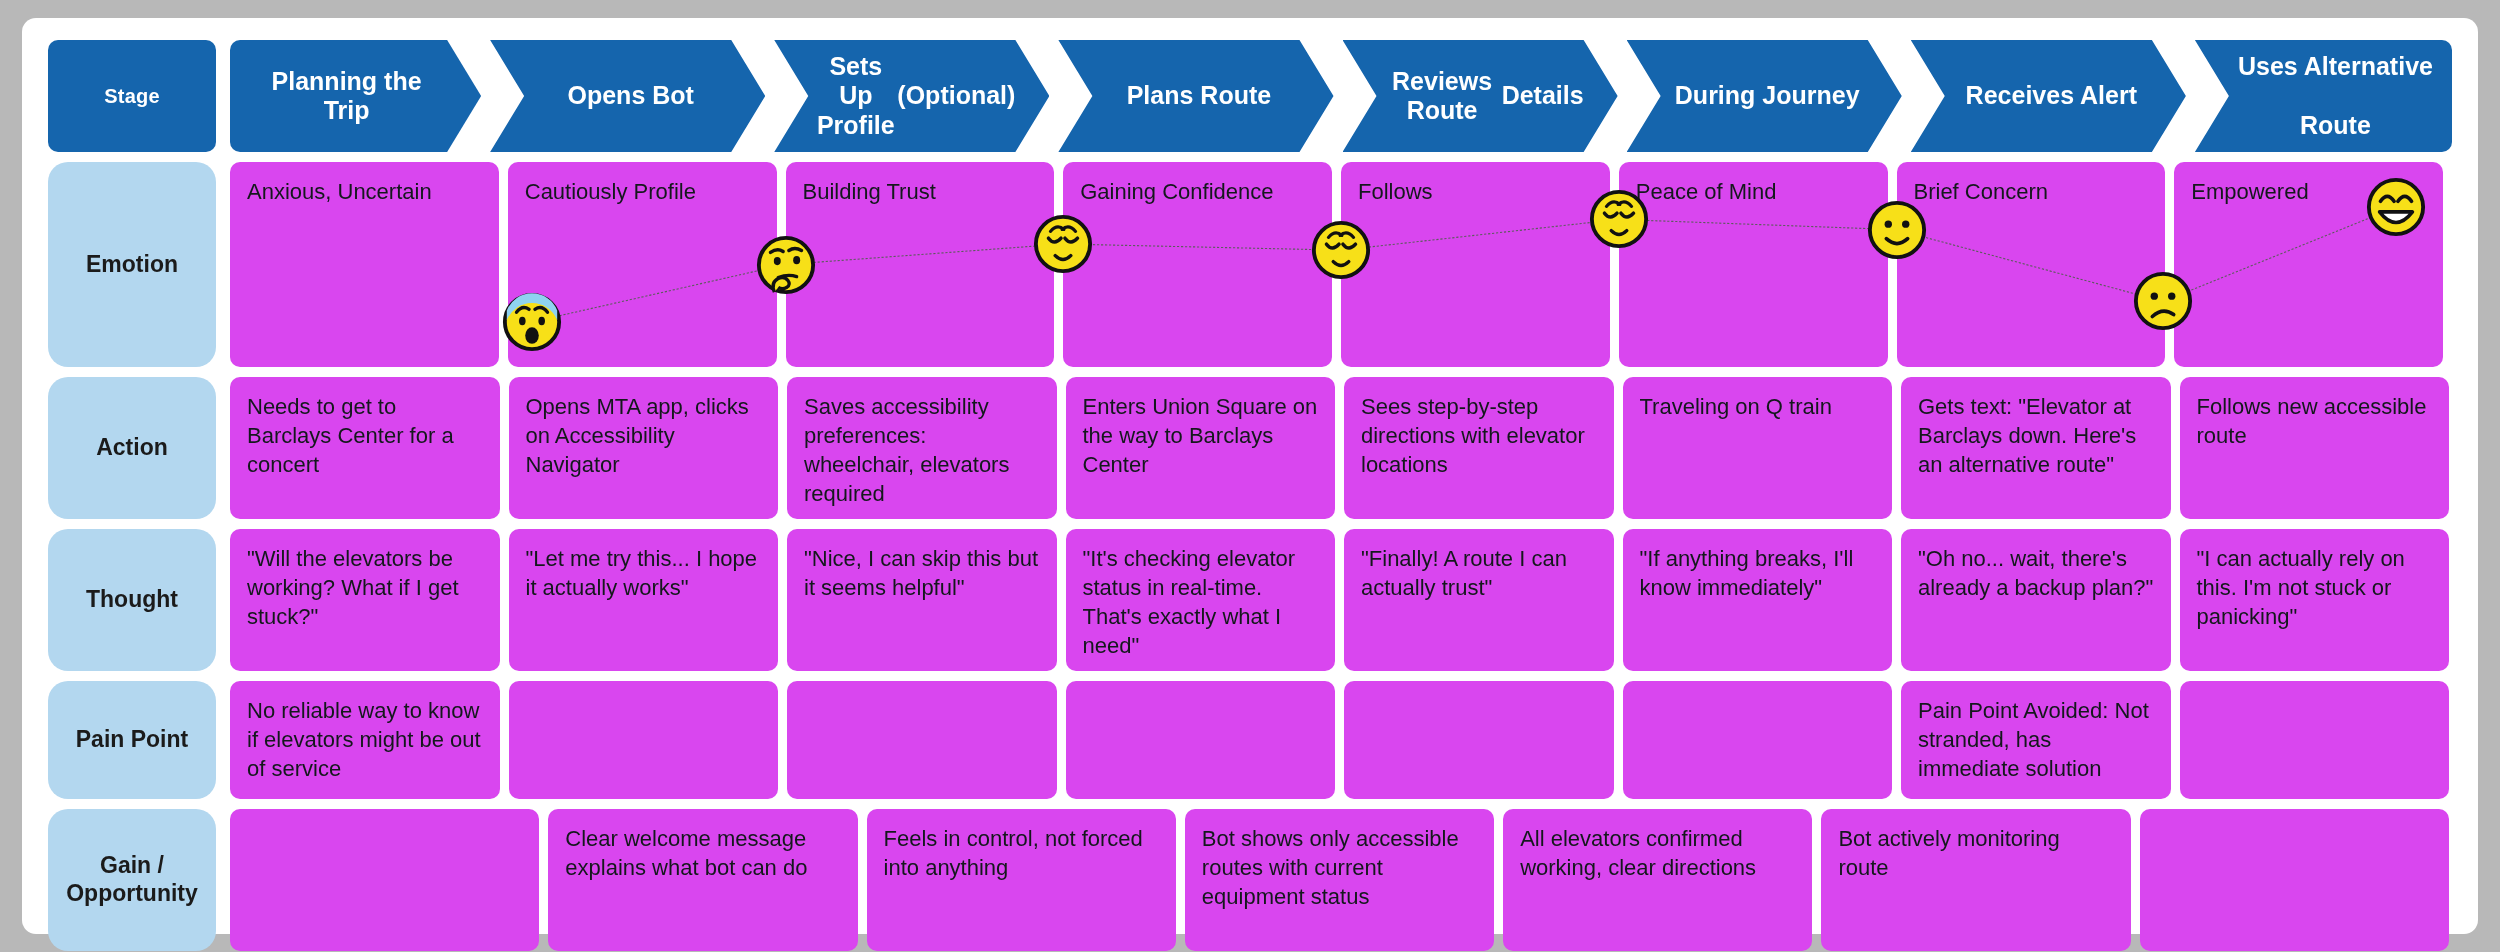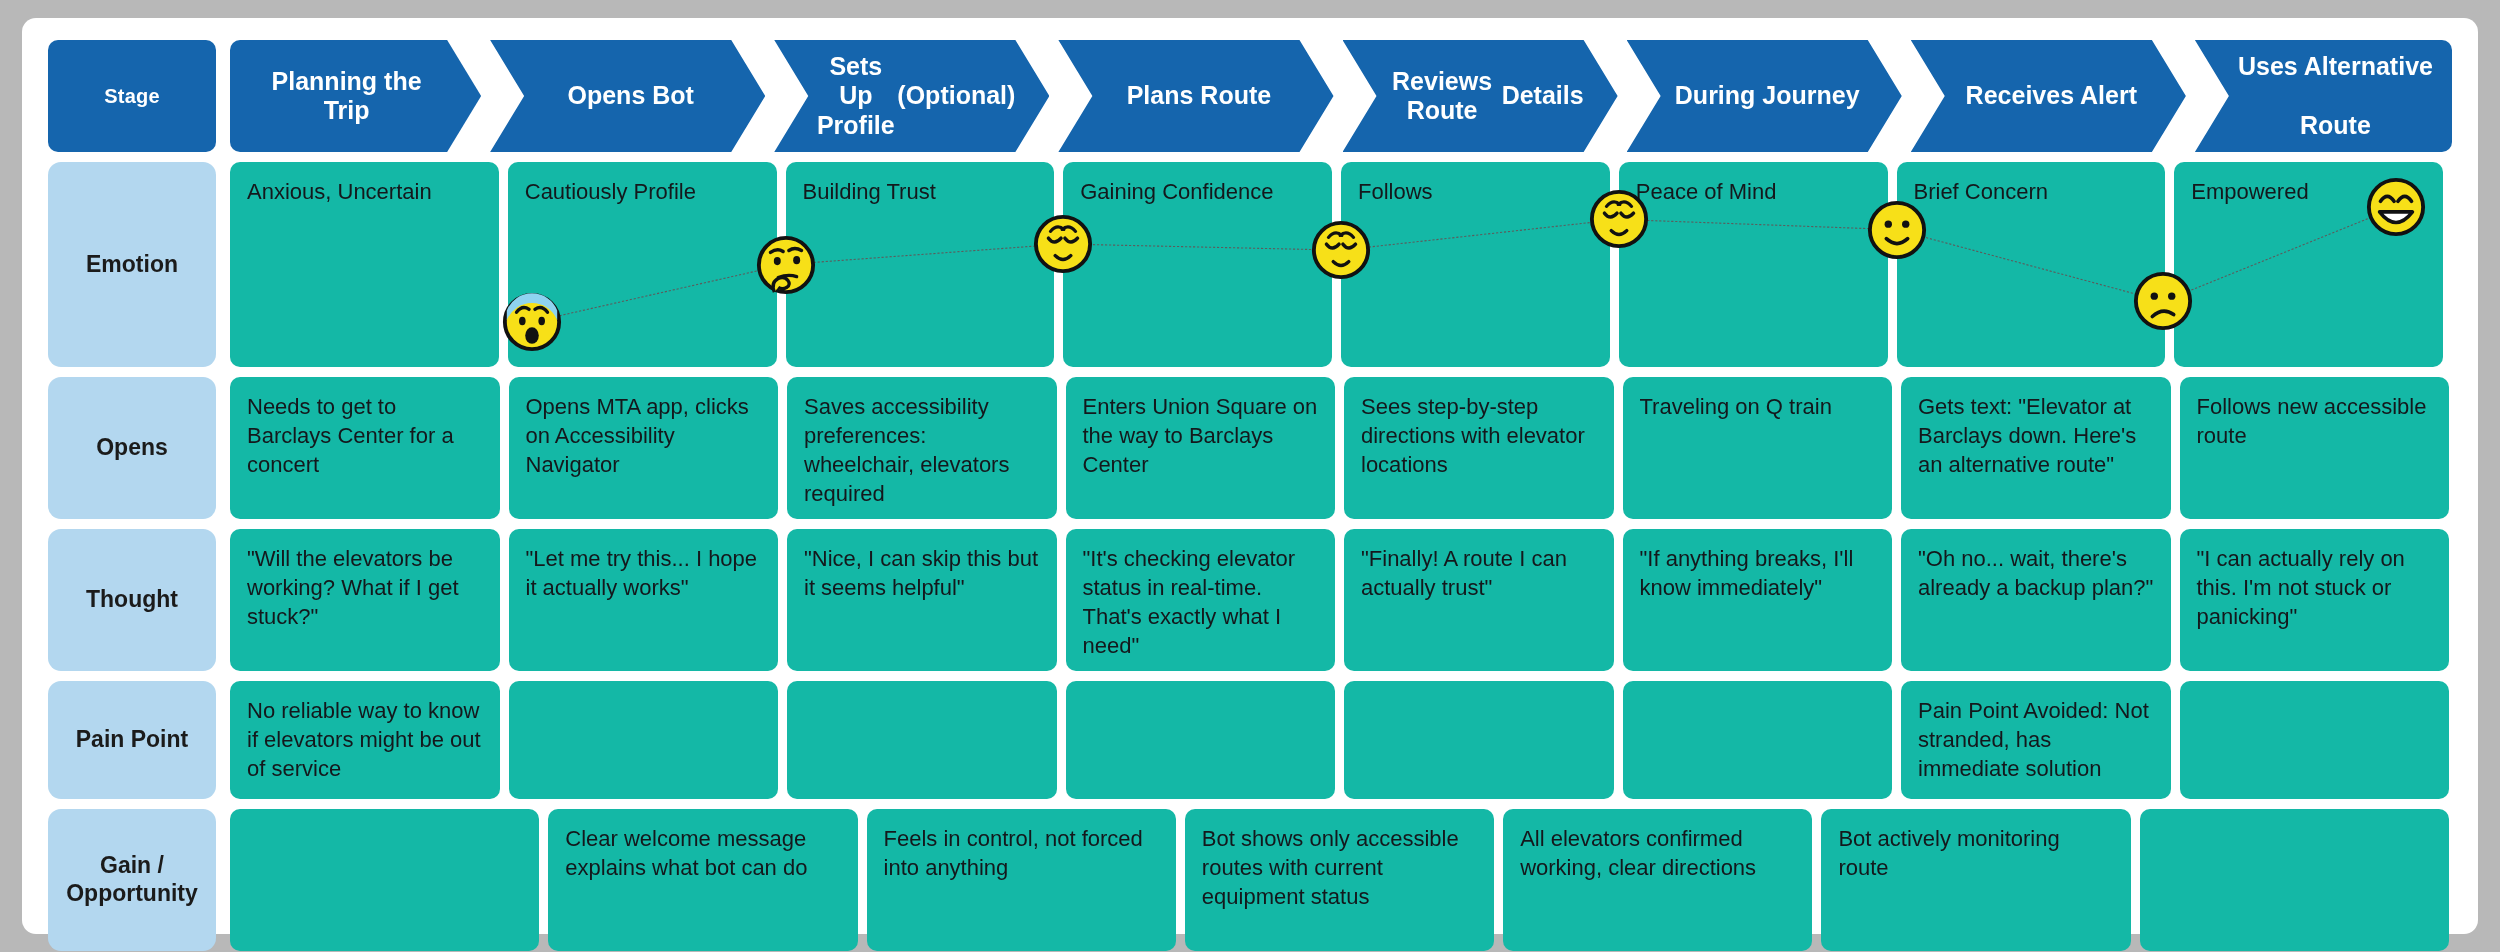--- a/index.html
+++ b/index.html
@@ -104,41 +104,41 @@
   .row-emotion   { height: 205px; }
   .row-action    { height: 142px; }
   .row-thought   { height: 142px; }
   .row-pain      { height: 118px; }
   .row-gain      { height: 142px; }
 
   .rowlabel {
     width: 168px;
     flex: 0 0 168px;
     background: #b3d7ef;
-    border-radius: 13px;
+    border-radius: 20px;
     display: flex;
     align-items: center;
     justify-content: center;
     text-align: center;
     font-weight: bold;
     font-size: 23px;
     color: #1b1b1b;
     line-height: 1.2;
     margin-right: 14px;
     box-sizing: border-box;
     padding: 0 12px;
   }
   .cells {
     flex: 1 1 auto;
     display: flex;
     position: relative;
   }
   .cell {
     flex: 1 1 0;
-    background: #14b8a6;
+    background: #d946ef;
     border-radius: 10px;
     margin-right: 9px;
     box-sizing: border-box;
     padding: 15px 17px;
     font-size: 22px;
     line-height: 1.32;
     color: #14181c;
     position: relative;
     overflow: hidden;
   }
@@ -292,21 +292,21 @@
                   <path d="M16 26 q7 -10 14 0" fill="none" stroke="#111" stroke-width="3.8" stroke-linecap="round"></path>
       <path d="M34 26 q7 -10 14 0" fill="none" stroke="#111" stroke-width="3.8" stroke-linecap="round"></path>
       <path d="M15 37 q17 22 34 0 Z" fill="#fff" stroke="#111" stroke-width="3.6" stroke-linejoin="round"></path>
       <path d="M15 37 h34" fill="none" stroke="#111" stroke-width="3.2"></path>
                 </svg>
               </div>
             </div>
           </div>
         </div>
         <div class="row row-action">
-          <div class="rowlabel">Opens</div>
+          <div class="rowlabel">Action</div>
           <div class="cells">
             <div class="cell">Needs to get to Barclays Center for a concert</div>
             <div class="cell">Opens MTA app, clicks on Accessibility Navigator</div>
             <div class="cell">Saves accessibility preferences: wheelchair, elevators required</div>
             <div class="cell">Enters Union Square on the way to Barclays Center</div>
             <div class="cell">Sees step-by-step directions with elevator locations</div>
             <div class="cell">Traveling on Q train</div>
             <div class="cell">Gets text: "Elevator at Barclays down. Here's an alternative route"</div>
             <div class="cell">Follows new accessible route</div>
           </div>

